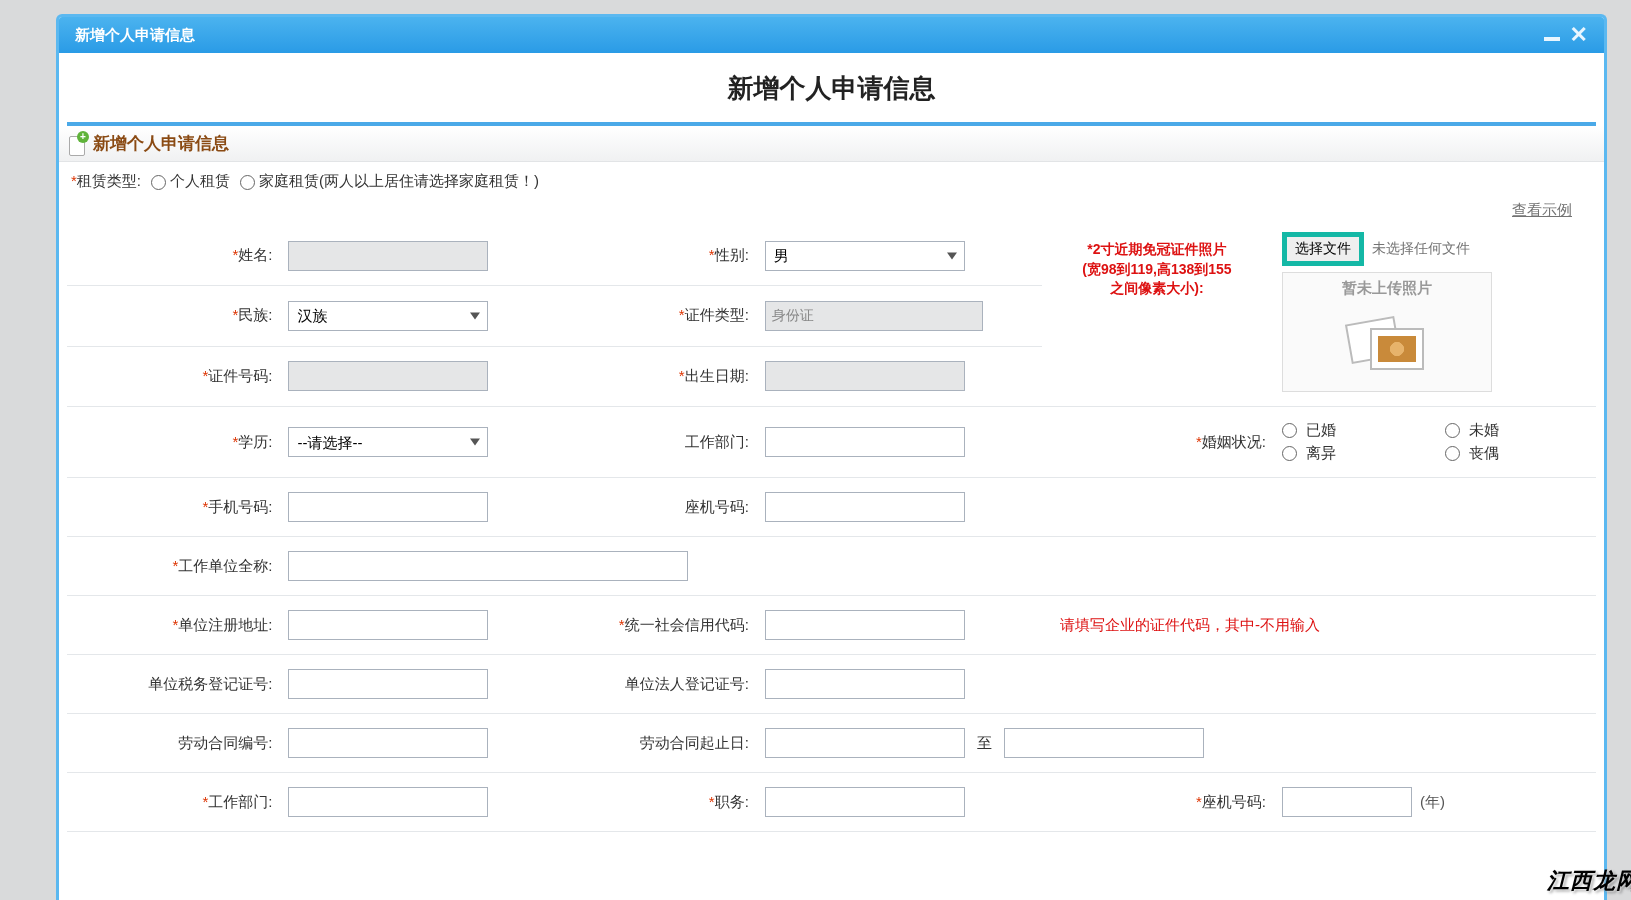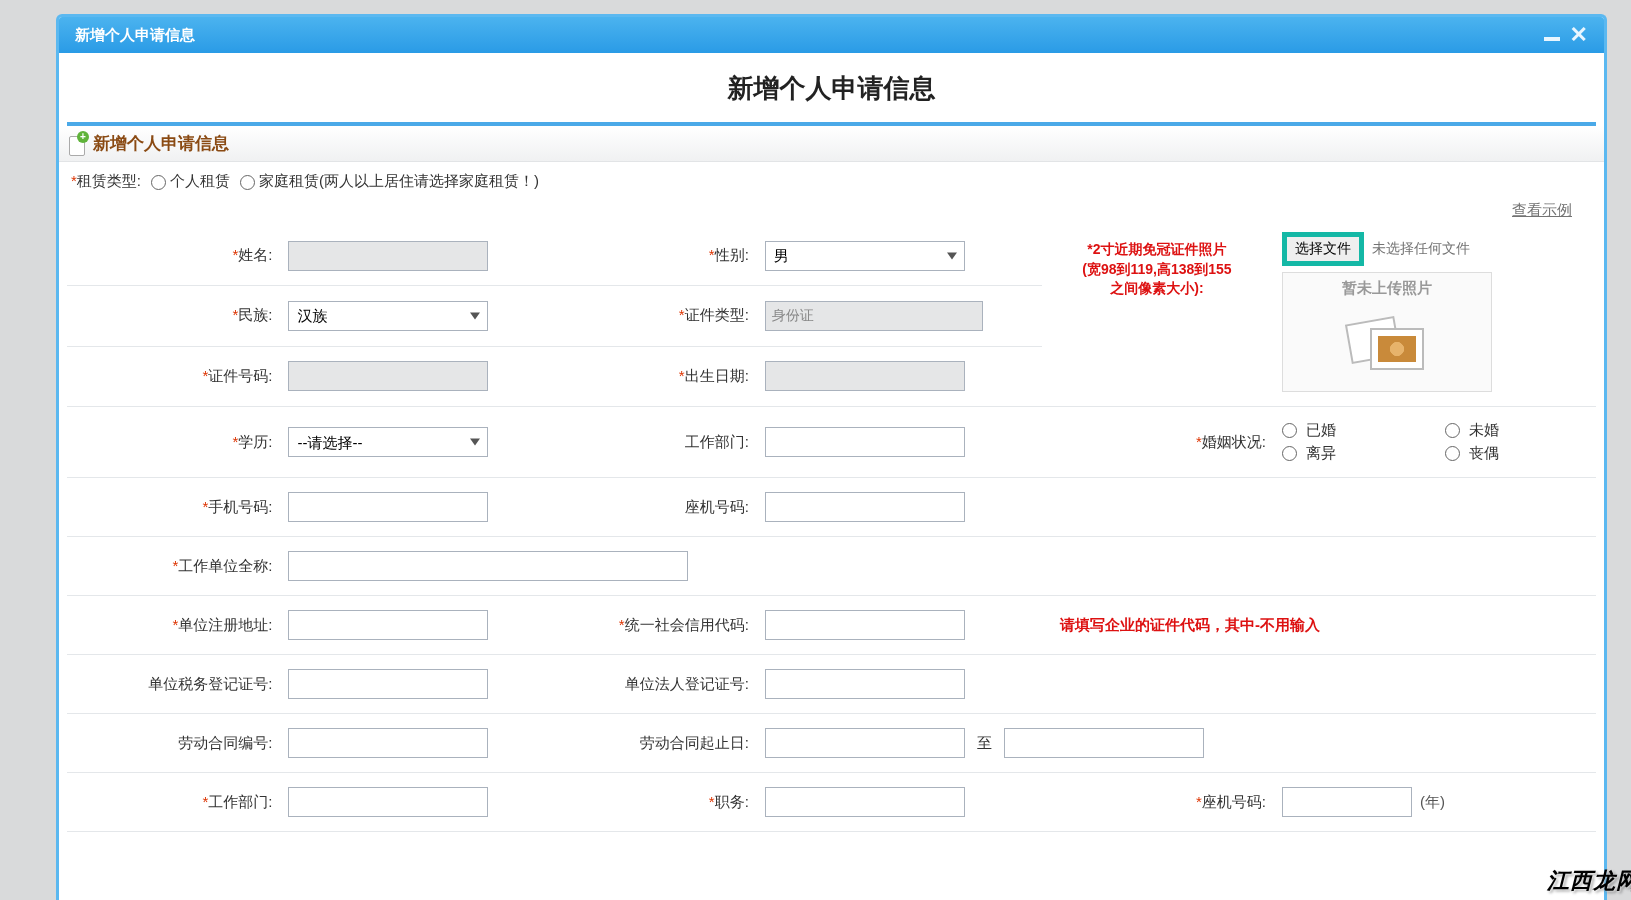--- a/index.html
+++ b/index.html
@@ -41,21 +41,21 @@
 .file-btn { border: 5px solid #14b8a6; background: #efefef; padding: 3px 8px; font-size: 14px; cursor: pointer; }
 .file-txt { color: #737373; font-size: 14px; }
 .photo-ph { width: 210px; height: 120px; border: 1px solid #ddd; display: flex; flex-direction: column; align-items: center; justify-content: flex-start; padding-top: 6px; background: #fafafa; }
 .photo-ph-text { color: #999; font-size: 15px; font-weight: bold; }
 .photo-ph-img { width: 90px; height: 70px; margin-top: 8px; position: relative; }
 .photo-ph-img .pf1 { position: absolute; left: 6px; top: 14px; width: 50px; height: 40px; background: #fff; border: 2px solid #bbb; transform: rotate(-10deg); }
 .photo-ph-img .pf2 { position: absolute; left: 28px; top: 22px; width: 54px; height: 42px; background: #fff; border: 2px solid #bbb; }
 .photo-ph-img .pf2::after { content:""; position:absolute; left:6px; top:6px; right:6px; bottom:6px; background:radial-gradient(circle at 50% 50%, #e7b36b 30%, #c98a3a 31%); }
 .marital { display: grid; grid-template-columns: auto auto; gap: 4px 18px; font-size: 15px; }
 .marital label { display: flex; align-items: center; gap: 5px; }
-.hint-red { color: #d11; font-size: 15px; font-weight: bold; padding-left: 12px; }
+.hint-red { color: #d11; font-size: 15px; font-weight: normal; padding-left: 12px; }
 .to-sep { padding: 0 8px; }
 .year-unit { color: #555; margin-left: 8px; }
 .watermark { position: absolute; right: 8px; bottom: 4px; font-style: italic; font-weight: bold; color: #000000; text-shadow: 1px 1px 2px rgba(255,255,255,.6), 2px 2px 3px rgba(0,0,0,.4); font-size: 22px; letter-spacing: 1px; }
 ::-webkit-scrollbar { width: 16px; }
 ::-webkit-scrollbar-track { background: #f1f1f1; }
 ::-webkit-scrollbar-thumb { background: #c1c1c1; border-radius: 2px; }
 </style>
 </head>
 <body>
 

